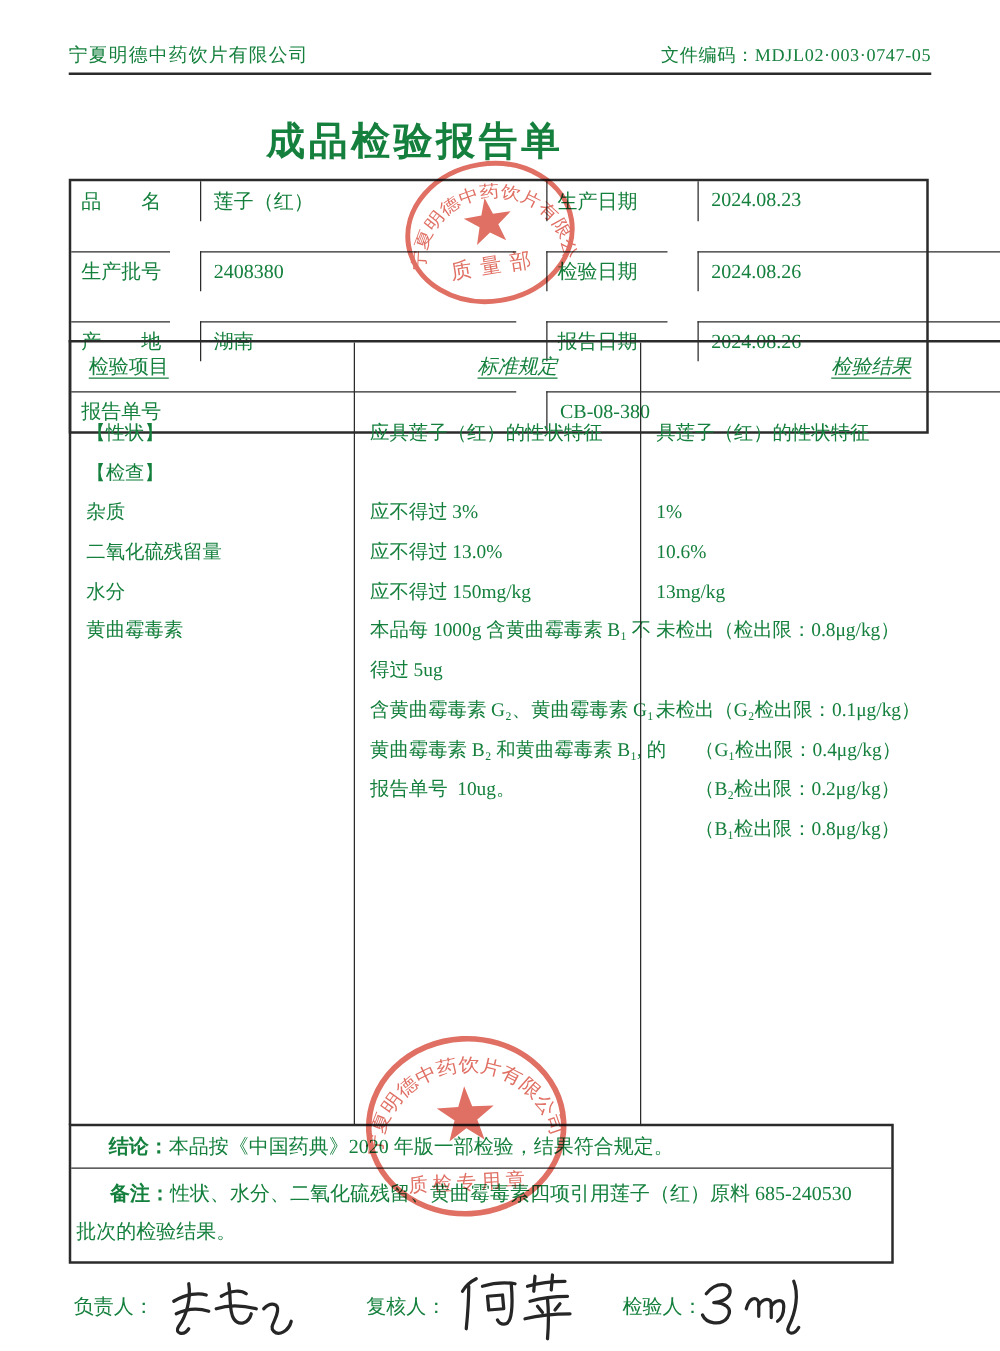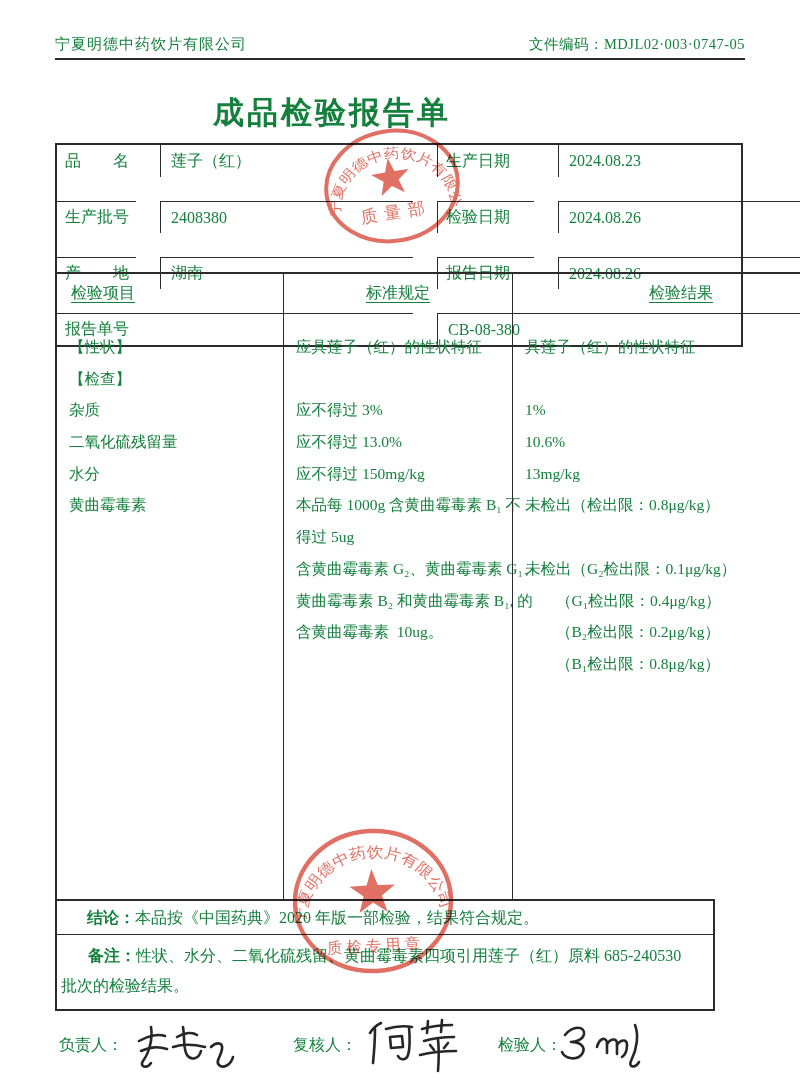--- a/index.html
+++ b/index.html
@@ -23,21 +23,21 @@
   .ic.nt{border-top:none;} .ic.nl{border-left:none;}
   .ic.val{padding-left:10px;}
   .sp2a{grid-column:1 / span 2;} .sp2b{grid-column:3 / span 2;}
   
   .main-grid{position:absolute;left:55px;top:272px;width:796px;height:628px;box-sizing:border-box;
              display:grid;grid-template-columns:226px 229px auto;
              border:2px solid #2b2b2b;border-bottom:none;}
   .mcol{position:relative;box-sizing:border-box;}
   .mcol + .mcol{border-left:1px solid #2b2b2b;}
   .mhead{position:absolute;top:9px;font-size:16px;text-decoration:underline;text-underline-offset:4px;}
-  .mhead.left{left:14px;} .mhead.center{left:0;width:100%;text-align:center;}
+  .mhead.left{left:14px;} .mhead.center{left:16px;width:100%;text-align:center;font-style:italic;}
   .lines{position:absolute;top:57px;left:12px;right:2px;font-size:15.5px;}
   .tline{height:31.7px;line-height:31.7px;white-space:pre;overflow:visible;}
   
   .bottom-block{position:absolute;left:55px;top:899px;width:660px;box-sizing:border-box;
                 border:2px solid #2b2b2b;font-size:16px;}
   .concl-row{height:33px;line-height:33px;padding-left:30px;white-space:pre;}
   .remark-row{border-top:1px solid #2b2b2b;padding:6px 12px 8px 4px;line-height:30px;text-indent:27px;}
   .blabel{font-weight:bold;}
   
   .sigs{position:absolute;left:55px;top:1015px;width:700px;height:66px;font-size:16px;}
@@ -101,21 +101,21 @@
       <div class="lines">
           <div class="tline">应具莲子（红）的性状特征</div>
           <div class="tline"></div>
           <div class="tline">应不得过 3%</div>
           <div class="tline">应不得过 13.0%</div>
           <div class="tline">应不得过 150mg/kg</div>
           <div class="tline">本品每 1000g 含黄曲霉毒素 B₁ 不</div>
           <div class="tline">得过 5ug</div>
           <div class="tline">含黄曲霉毒素 G₂、黄曲霉毒素 G₁、</div>
           <div class="tline">黄曲霉毒素 B₂ 和黄曲霉毒素 B₁, 的</div>
-          <div class="tline">含黄曲霉毒素  10ug。</div>
+          <div class="tline">报告单号  10ug。</div>
         </div>
     </div>
     <div class="mcol">
       <div class="mhead center">检验结果</div>
       <div class="lines">
           <div class="tline">具莲子（红）的性状特征</div>
           <div class="tline"></div>
           <div class="tline">1%</div>
           <div class="tline">10.6%</div>
           <div class="tline">13mg/kg</div>

